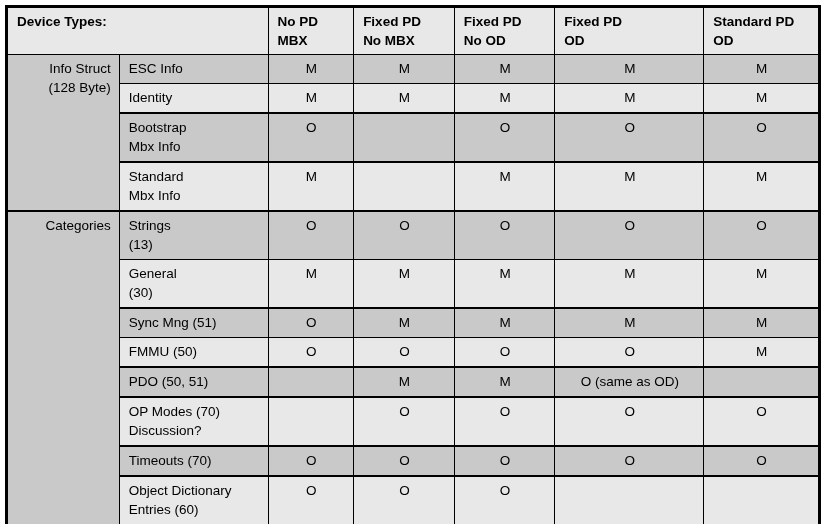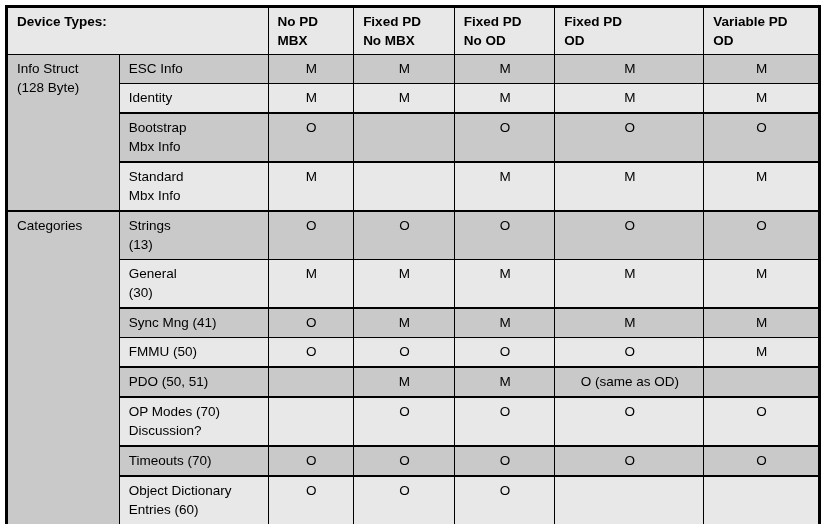--- a/index.html
+++ b/index.html
@@ -45,21 +45,21 @@
     font-weight:bold;
     border-bottom:2px solid var(--border);
     height:38px;
   }
   thead th.title-cell{ vertical-align:top; }
   
   tbody td{ background:var(--row-light); }
   tr.dark td{ background:var(--row-dark); }
   td.group-cell{
     background:var(--row-dark) !important;
-    text-align:left;
+    text-align:right;
     vertical-align:top;
   }
   td.label-cell{ text-align:left;margin-left:48px; }
   td.value-cell{ text-align:center; padding-left:2px; padding-right:2px; }
   tr.thick-top td{ border-top:2px solid var(--border); }
   tr.h1 td{ height:20px; }   
   tr.h2 td{ height:39px; }   
 </style>
 </head>
 <body>
@@ -79,21 +79,21 @@
       <tr>
         <th colspan="2" class="title-cell">Device Types:</th>
         <th>No PD
 MBX</th>
         <th>Fixed PD
 No MBX</th>
         <th>Fixed PD
 No OD</th>
         <th>Fixed PD
 OD</th>
-        <th>Variable PD
+        <th>Standard PD
 OD</th>
       </tr>
     </thead>
     <tbody id="table-body">
         <tr class="dark h1">
           <td class="group-cell" rowspan="4">Info Struct
 (128 Byte)</td>
           <td class="label-cell">ESC Info</td>
           <td class="value-cell">M</td>
           <td class="value-cell">M</td>
@@ -140,21 +140,21 @@
         <tr class="h2">
           <td class="label-cell">General
 (30)</td>
           <td class="value-cell">M</td>
           <td class="value-cell">M</td>
           <td class="value-cell">M</td>
           <td class="value-cell">M</td>
           <td class="value-cell">M</td>
         </tr>
         <tr class="dark thick-top h1">
-          <td class="label-cell">Sync Mng (41)</td>
+          <td class="label-cell">Sync Mng (51)</td>
           <td class="value-cell">O</td>
           <td class="value-cell">M</td>
           <td class="value-cell">M</td>
           <td class="value-cell">M</td>
           <td class="value-cell">M</td>
         </tr>
         <tr class="h1">
           <td class="label-cell">FMMU (50)</td>
           <td class="value-cell">O</td>
           <td class="value-cell">O</td>

